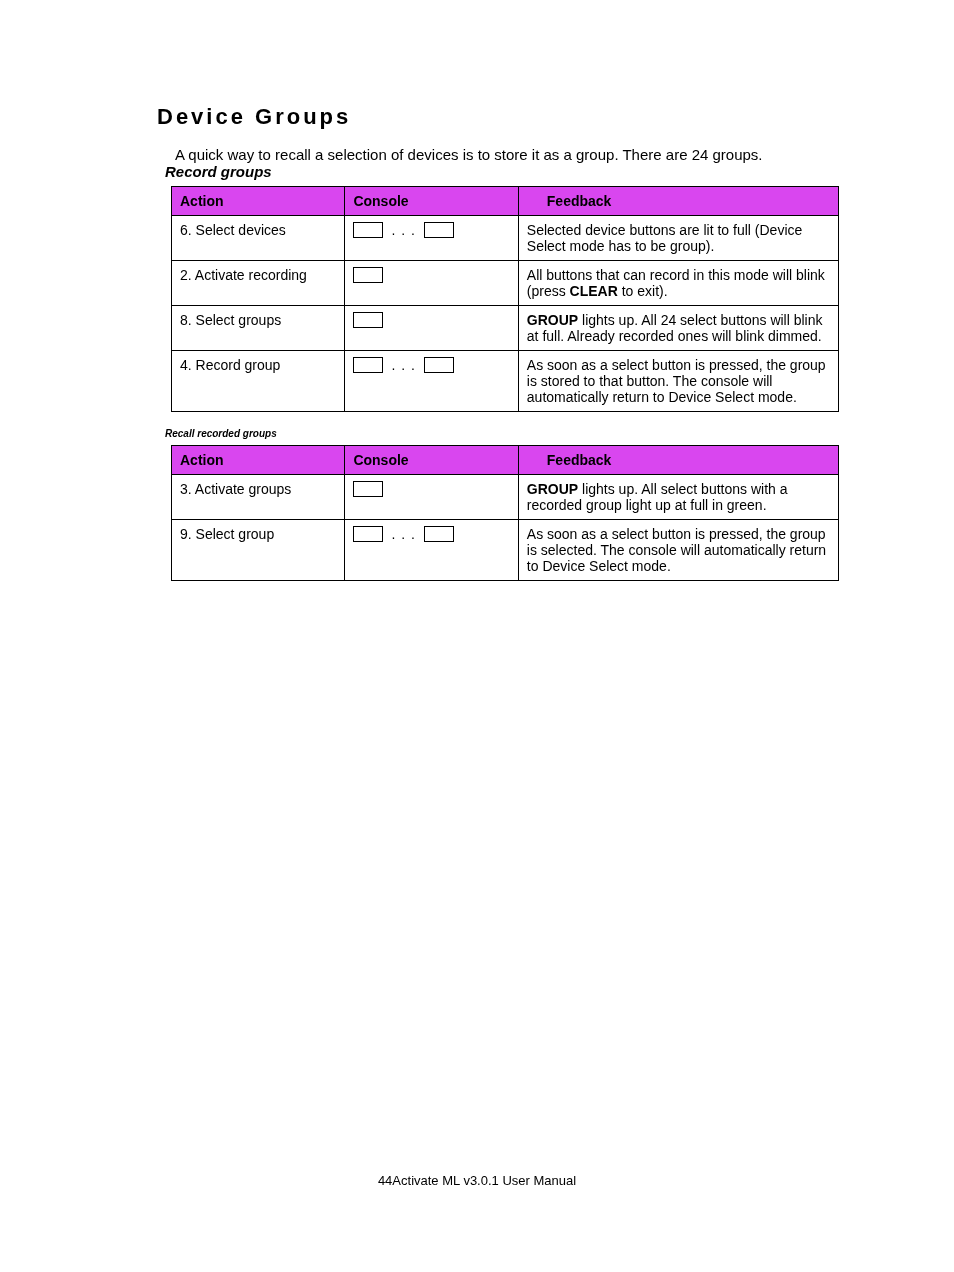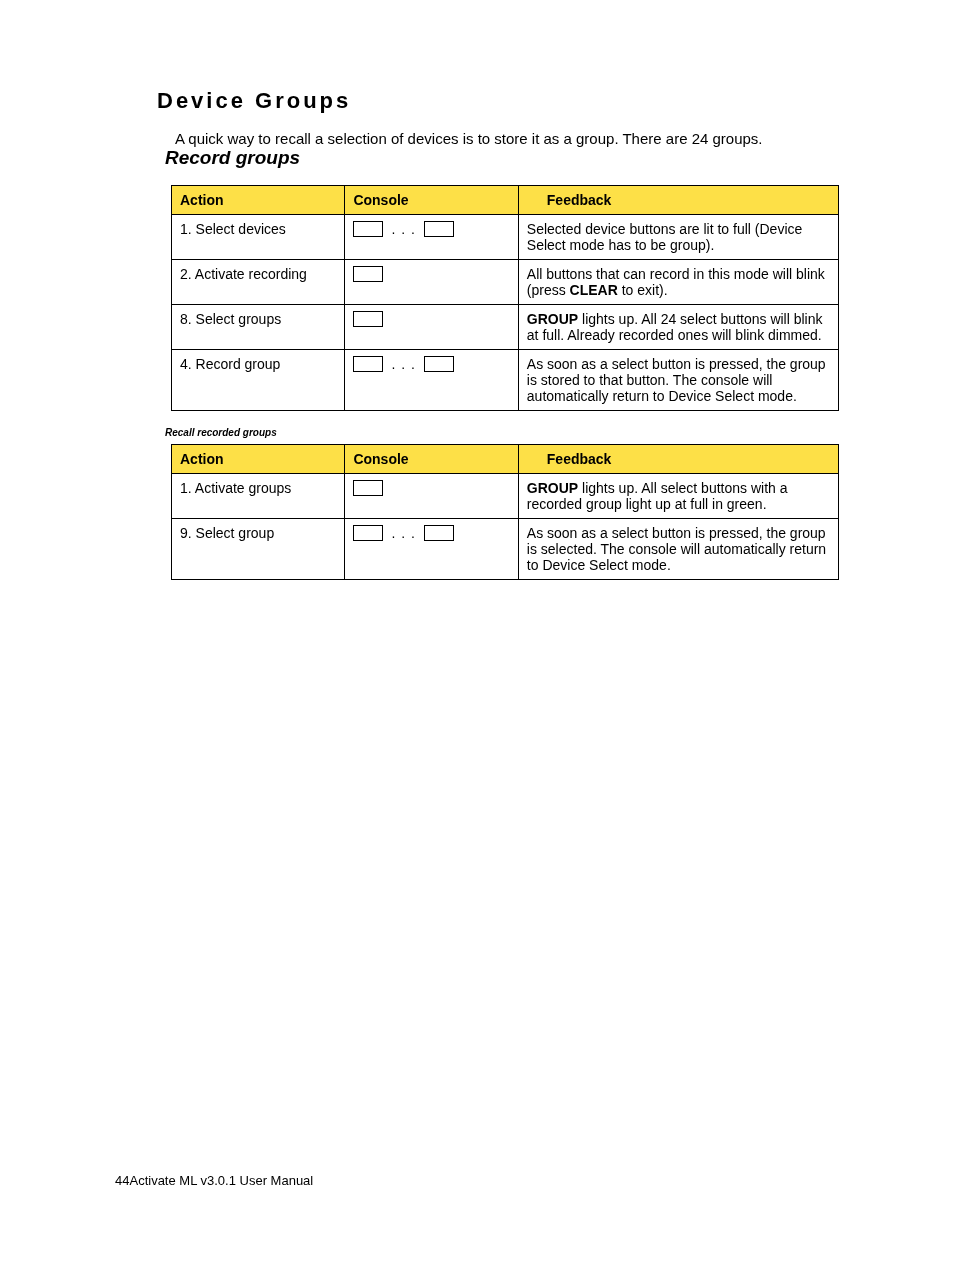--- a/index.html
+++ b/index.html
@@ -12,31 +12,31 @@
       height: 1272px;
       position: relative;
     }
     .page {
       padding: 88px 115px 60px 115px;
     }
     .heading {
       font-size: 22px;
       font-weight: bold;
       letter-spacing: 3px;
-      margin: 0 0 16px 42px;
+      margin: 16px 0 16px 42px;
     }
     .intro {
       font-size: 15px;
       margin: 0 0 0 60px;
     }
     .subheading {
-      font-size: 19px;
+      font-size: 15px;
       font-weight: bold;
       font-style: italic;
-      margin: 0 0 16px 50px;
+      margin: 0 0 6px 50px;
     }
     .subheading2 {
       font-size: 10px;
       font-weight: bold;
       font-style: italic;
       margin: 16px 0 6px 50px;
     }
     table {
       border-collapse: collapse;
       margin-left: 56px;
@@ -44,21 +44,21 @@
     }
     th, td {
       border: 1px solid #000;
       padding: 6px 8px;
       font-size: 14px;
       text-align: left;
       vertical-align: top;
     }
     th {
       font-weight: bold;
-      background: #fde047;
+      background: #d946ef;
     }
     .col-action { width: 26%; }
     .col-console { width: 26%; }
     .col-feedback { width: 48%; padding-left: 28px; }
     .console-cell {
       text-align: left;
     }
     .console-boxes {
       display: inline-flex;
       align-items: center;
@@ -74,21 +74,21 @@
     .dots {
       font-size: 14px;
       letter-spacing: 1px;
     }
     .footer {
       position: absolute;
       bottom: 84px;
       left: 115px;
       right: 115px;
       display: flex;
-      justify-content: flex-start;
+      justify-content: center;
       font-size: 13px;
     }
     .feedback-text b {
       font-weight: bold;
     }
   </style>
 </head>
 <body>
 
 <div class="page">
@@ -99,21 +99,21 @@
   <table>
     <thead>
       <tr>
         <th class="col-action">Action</th>
         <th class="col-console">Console</th>
         <th class="col-feedback">Feedback</th>
       </tr>
     </thead>
     <tbody id="tbody1">
         <tr>
-          <td>1. Select devices</td>
+          <td>6. Select devices</td>
           <td class="console-cell"><span class="console-boxes">
               <span class="cbox"></span>
               <span class="dots">. . .</span>
               <span class="cbox"></span>
             </span></td>
           <td class="feedback-text">Selected device buttons are lit to full (Device Select mode has to be group).</td>
         </tr>
         <tr>
           <td>2. Activate recording</td>
           <td class="console-cell"><span class="console-boxes">
@@ -144,21 +144,21 @@
   <table>
     <thead>
       <tr>
         <th class="col-action">Action</th>
         <th class="col-console">Console</th>
         <th class="col-feedback">Feedback</th>
       </tr>
     </thead>
     <tbody id="tbody2">
         <tr>
-          <td>1. Activate groups</td>
+          <td>3. Activate groups</td>
           <td class="console-cell"><span class="console-boxes">
               <span class="cbox"></span>
             </span></td>
           <td class="feedback-text"><b>GROUP</b> lights up. All select buttons with a recorded group light up at full in green.</td>
         </tr>
         <tr>
           <td>9. Select group</td>
           <td class="console-cell"><span class="console-boxes">
               <span class="cbox"></span>
               <span class="dots">. . .</span>

